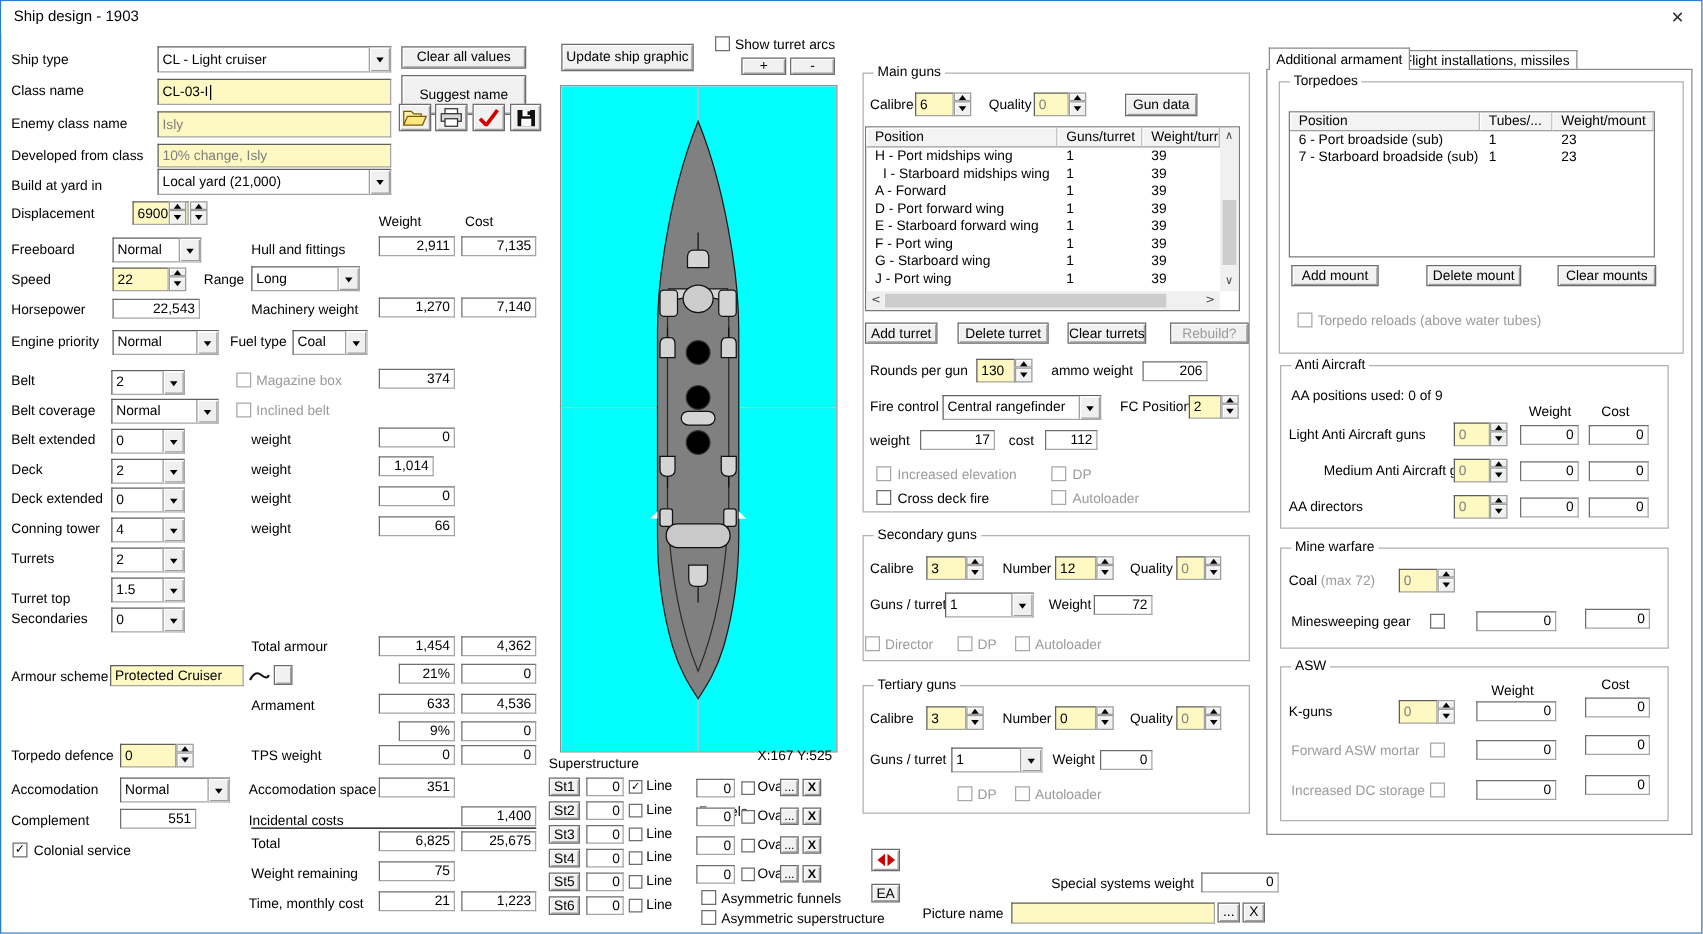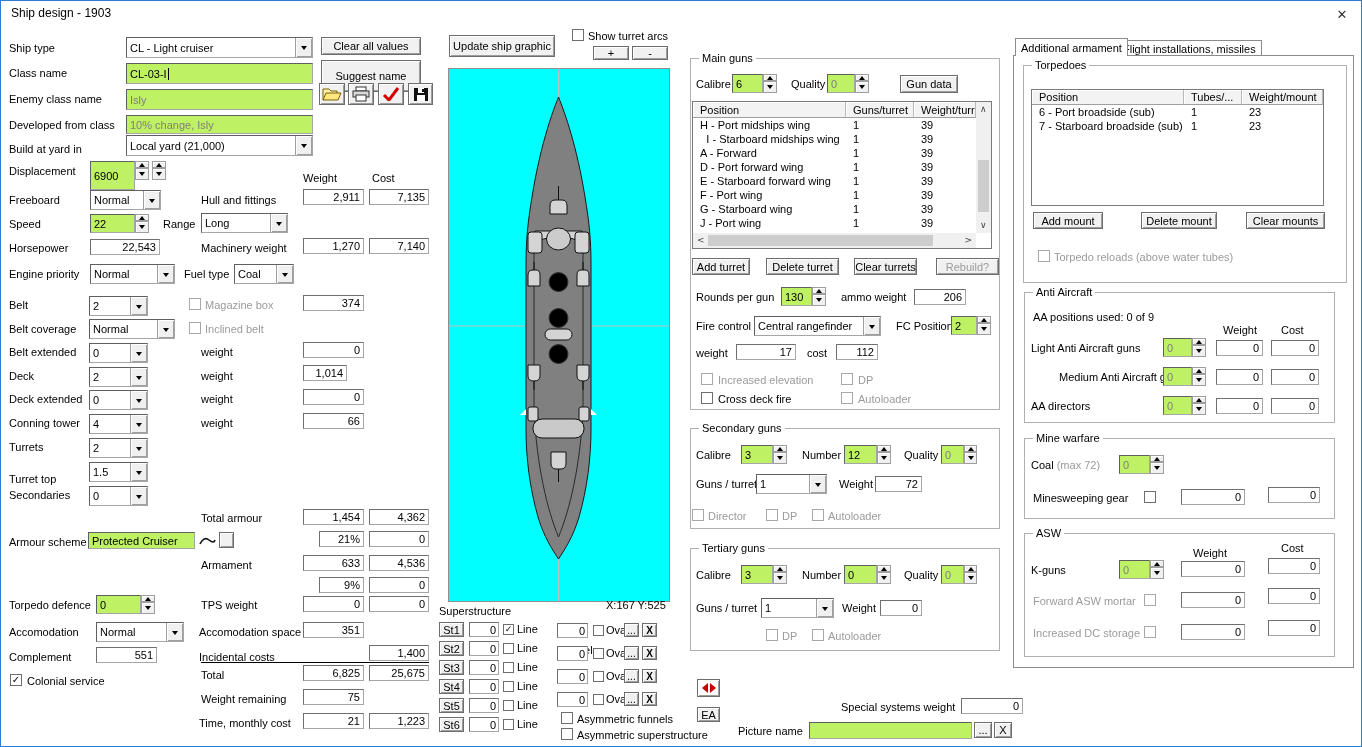--- a/index.html
+++ b/index.html
@@ -4,21 +4,21 @@
 <style>
   html,body{margin:0;padding:0;background:#9a9a9a;}
   #app{position:relative;width:1362px;height:747px;background:#ffffff;border:1px solid #2b7cd3;
        font-family:"Liberation Sans","DejaVu Sans",sans-serif;font-size:11px;color:#000;overflow:hidden;box-sizing:border-box;}
   .abs{position:absolute;}
   .lbl{position:absolute;white-space:nowrap;line-height:13px;}
   .gray{color:#9b9b9b;}
   .gtx{color:#7e7e7e;}
   .fld{position:absolute;background:#fff;border:1px solid #a6a6a6;border-top-color:#6f6f6f;border-left-color:#6f6f6f;
        box-sizing:border-box;display:flex;align-items:center;justify-content:flex-end;padding:0 3px;white-space:nowrap;}
-  .tbx{position:absolute;background:#bef264;border:1px solid #a6a6a6;border-top-color:#5f5f5f;border-left-color:#5f5f5f;
+  .tbx{position:absolute;background:#fef9c3;border:1px solid #a6a6a6;border-top-color:#5f5f5f;border-left-color:#5f5f5f;
        box-sizing:border-box;display:flex;align-items:center;justify-content:flex-start;padding:0 3px;white-space:nowrap;overflow:hidden;}
   .btn{position:absolute;background:#f1f1f1;border:1px solid #6d6d6d;box-shadow:inset 1px 1px 0 #fff,inset -1px -1px 0 #9e9e9e;
        box-sizing:border-box;display:flex;align-items:center;justify-content:center;white-space:nowrap;cursor:default;}
   .btn.dis{color:#9b9b9b;}
   .cmb{position:absolute;background:#fff;border:1px solid #a6a6a6;border-top-color:#5f5f5f;border-left-color:#5f5f5f;
        box-sizing:border-box;display:flex;align-items:stretch;}
   .cmb .t{flex:1;display:flex;align-items:center;padding-left:3px;white-space:nowrap;overflow:hidden;}
   .cmb .a{width:16px;background:#f0f0f0;border-left:1px solid #9e9e9e;box-shadow:inset 1px 1px 0 #fff,inset -1px -1px 0 #9e9e9e;
           display:flex;align-items:center;justify-content:center;}
   .tri-d{width:0;height:0;border:3px solid transparent;border-top:4px solid #000;margin-top:4px;}
@@ -126,21 +126,21 @@
   <div class="btn" style="left:407px;top:82px;width:25px;height:22px;">
     <svg width="16" height="15" viewBox="0 0 16 15">
         <rect x="1" y="1" width="14" height="13" fill="#111"></rect>
         <rect x="5" y="1" width="6" height="5" fill="#fff"></rect>
         <rect x="9" y="2" width="2" height="3" fill="#111"></rect>
         <rect x="4" y="8" width="8" height="6" fill="#fff"></rect>
       </svg>
   </div>
 
   <span class="lbl" style="left:8px;top:164px;">Displacement</span>
-  <div class="tbx" style="left:89px;top:160px;width:45px;height:29px;">
+  <div class="tbx" style="left:105px;top:160px;width:45px;height:19px;">
       <span>6900</span>
     </div>
   <span class="spin" style="left:134px;top:160px;width:14px;height:19px;">
       <i>
         <b class="tu"></b>
       </i>
       <i>
         <b class="td2"></b>
       </i>
     </span>

